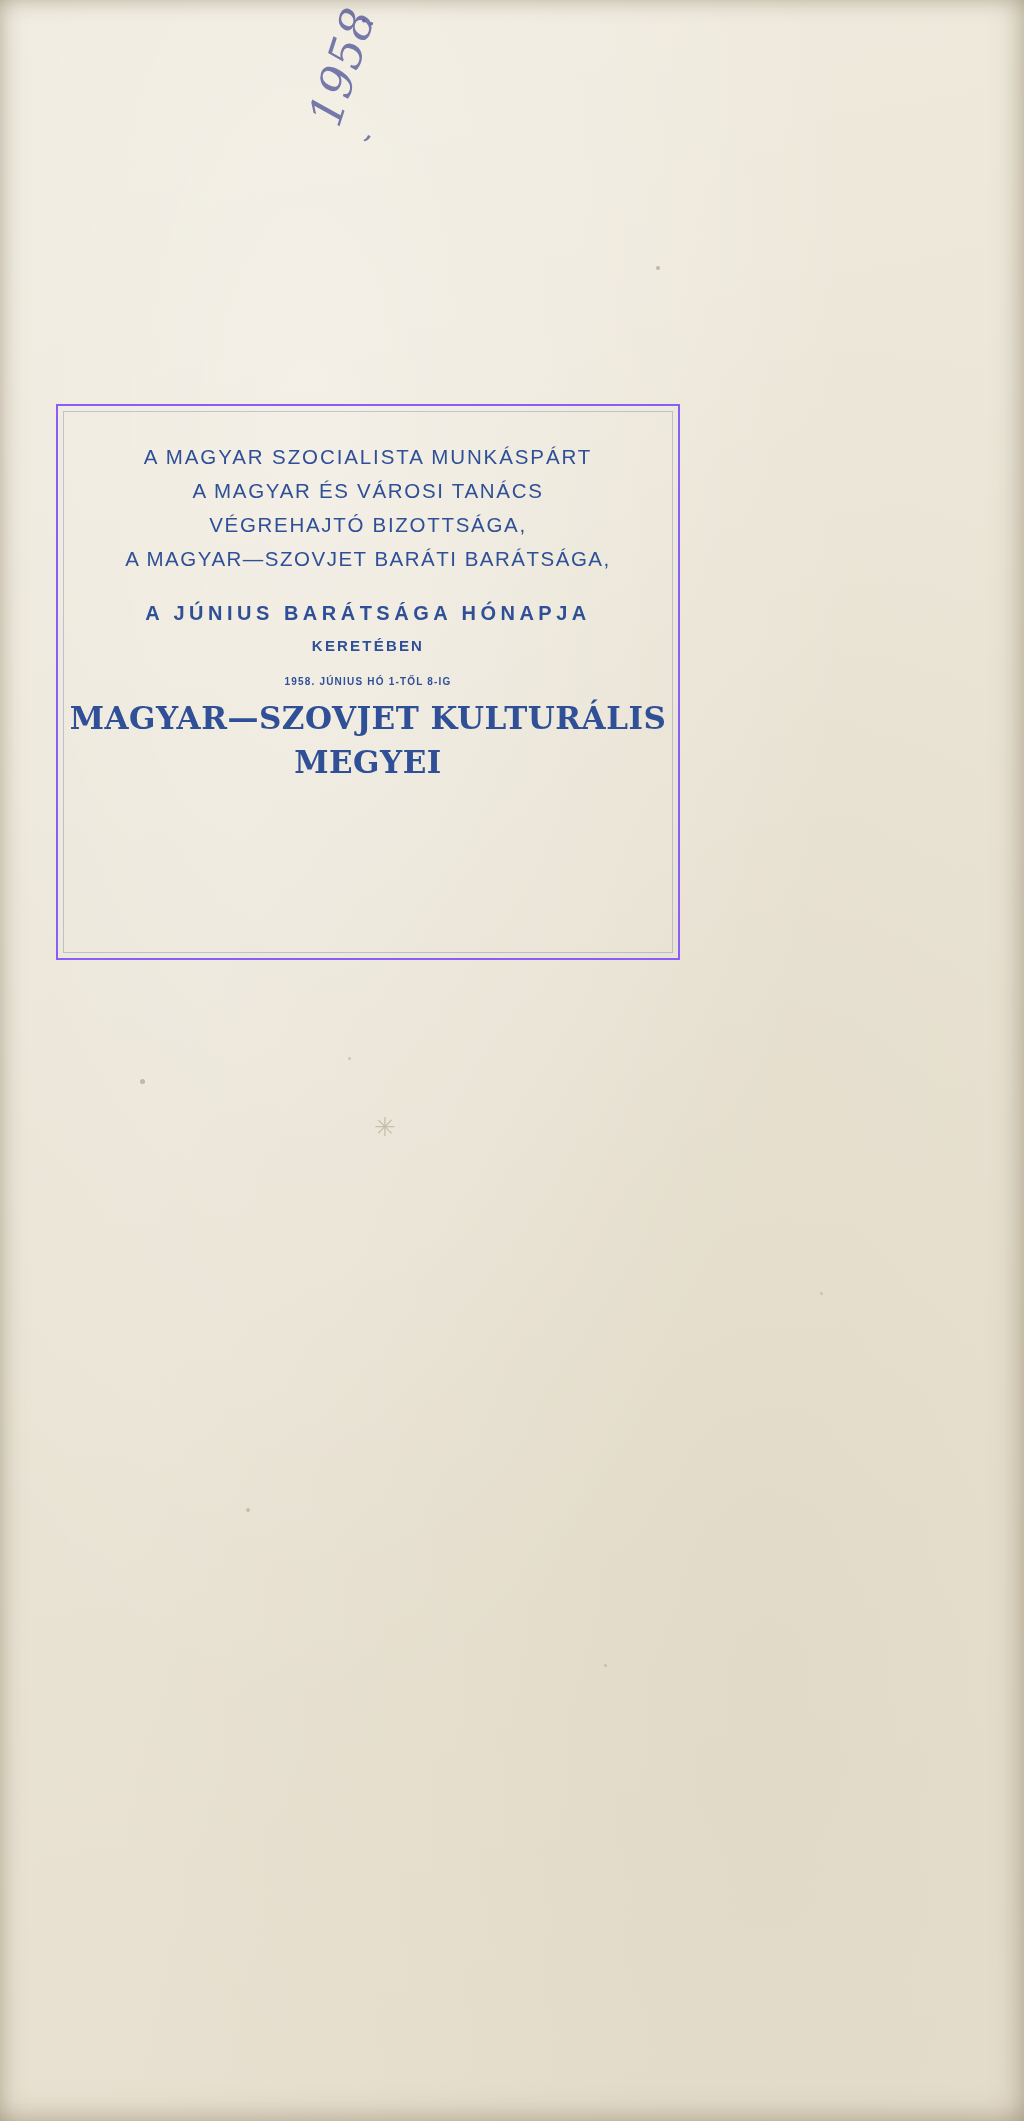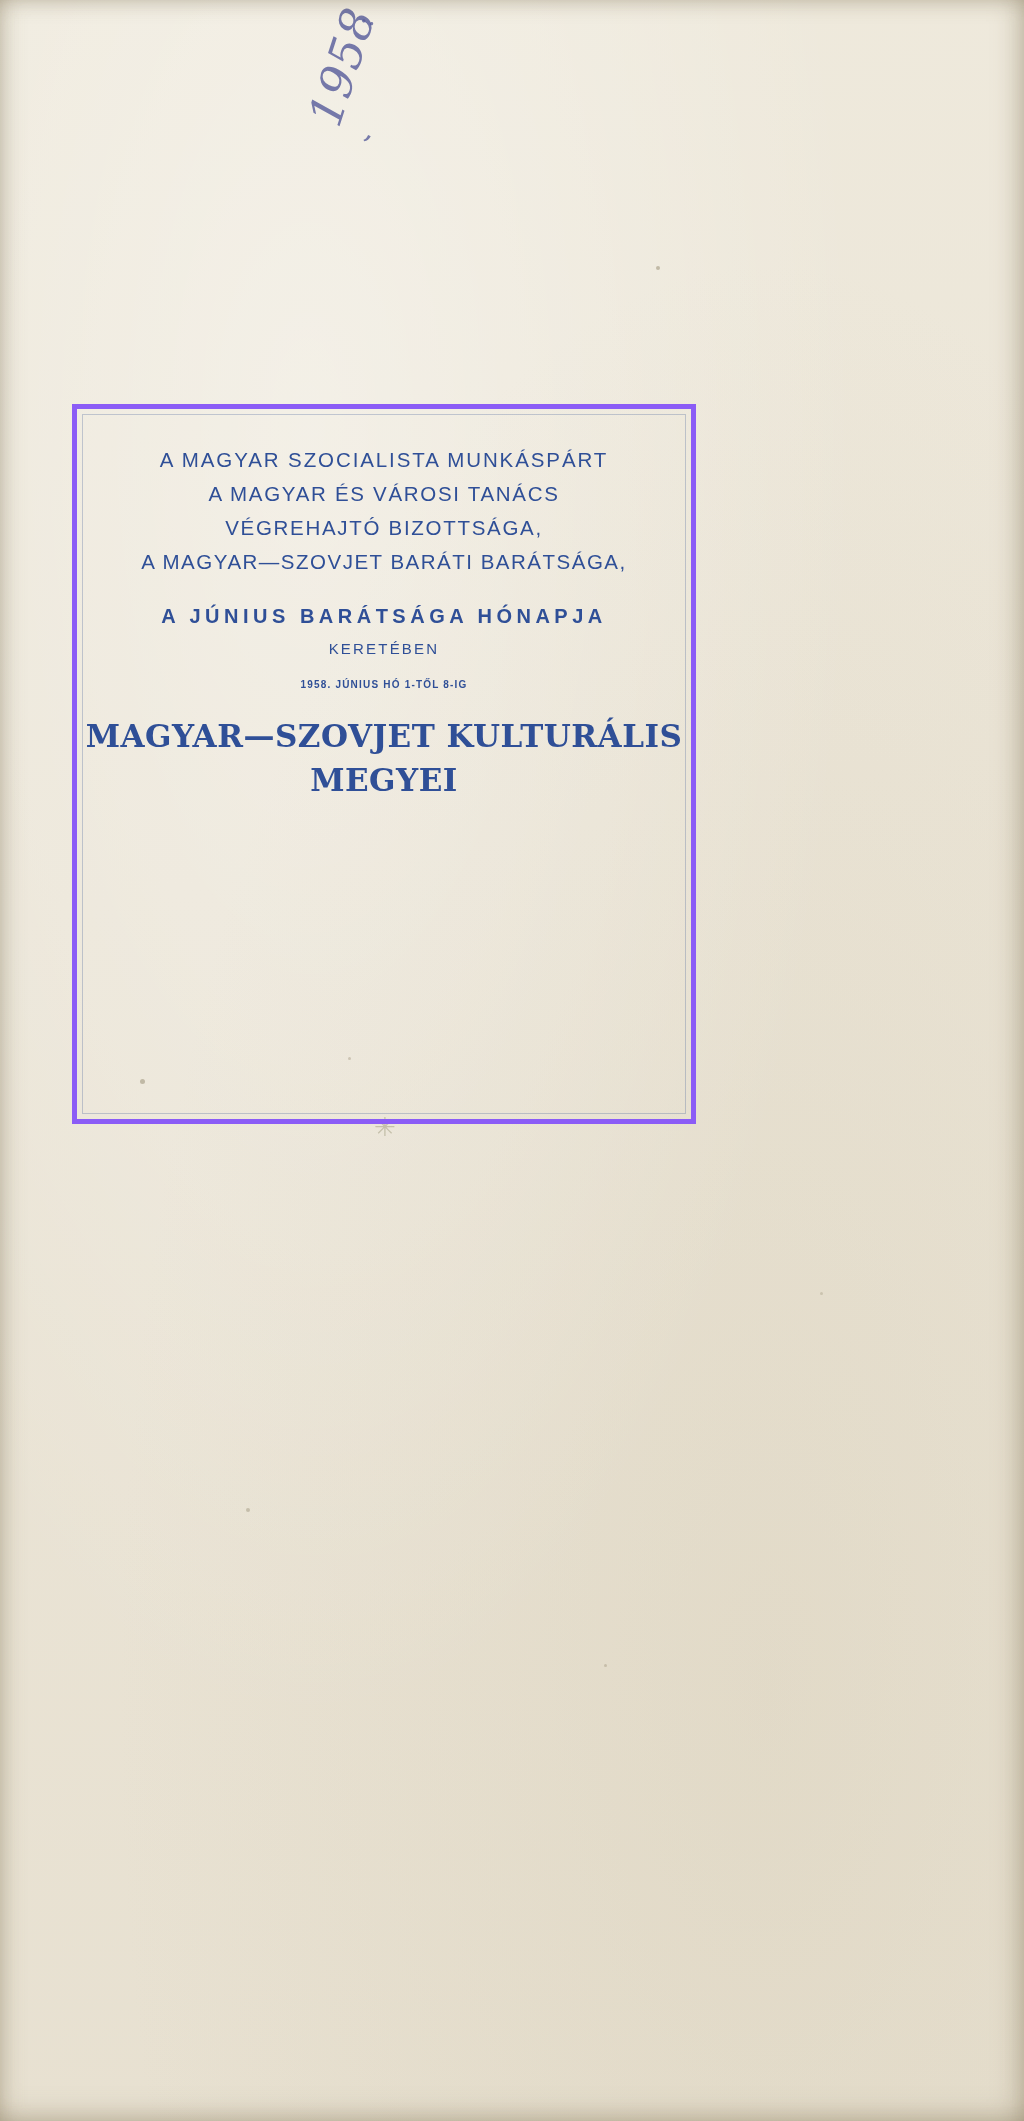--- a/index.html
+++ b/index.html
@@ -88,25 +88,25 @@
     left: 374px;
     top: 1112px;
     font-size: 26px;
     color: #b9b49c;
     opacity: 0.75;
   }
 
   
   .notice {
     position: absolute;
-    left: 72px;
+    left: 56px;
     top: 404px;
     width: 624px;
-    height: 720px;
-    border: 5px solid #8b5cf6;
+    height: 556px;
+    border: 2px solid #8b5cf6;
     box-sizing: border-box;
     color: #2f4f97;
   }
   .notice::after {
     content: "";
     position: absolute;
     left: 5px; top: 5px; right: 5px; bottom: 5px;
     border: 1px solid rgba(61,90,150,0.28);
     pointer-events: none;
   }
@@ -136,38 +136,38 @@
   .headline {
     font-size: 20px;
     font-weight: bold;
     letter-spacing: 4.5px;
     margin-top: 22px;
     line-height: 30px;
   }
 
   .sub1 {
     font-size: 15px;
-    font-weight: normal;
+    font-weight: bold;
     letter-spacing: 2.2px;
     margin-top: 9px;
   }
 
   .dateline {
     font-size: 10px;
     font-weight: bold;
     letter-spacing: 1.2px;
     margin-top: 22px;
   }
 
   .bigtitle {
     font-family: "DejaVu Serif", serif;
     font-size: 31px;
     font-weight: bold;
     letter-spacing: 0.5px;
-    margin-top: 24px;
+    margin-top: 9px;
     line-height: 44px;
   }
 
   .closing {
     font-size: 15px;
     font-weight: bold;
     letter-spacing: 2.0px;
     margin-top: 26px;
   }
 </style>

